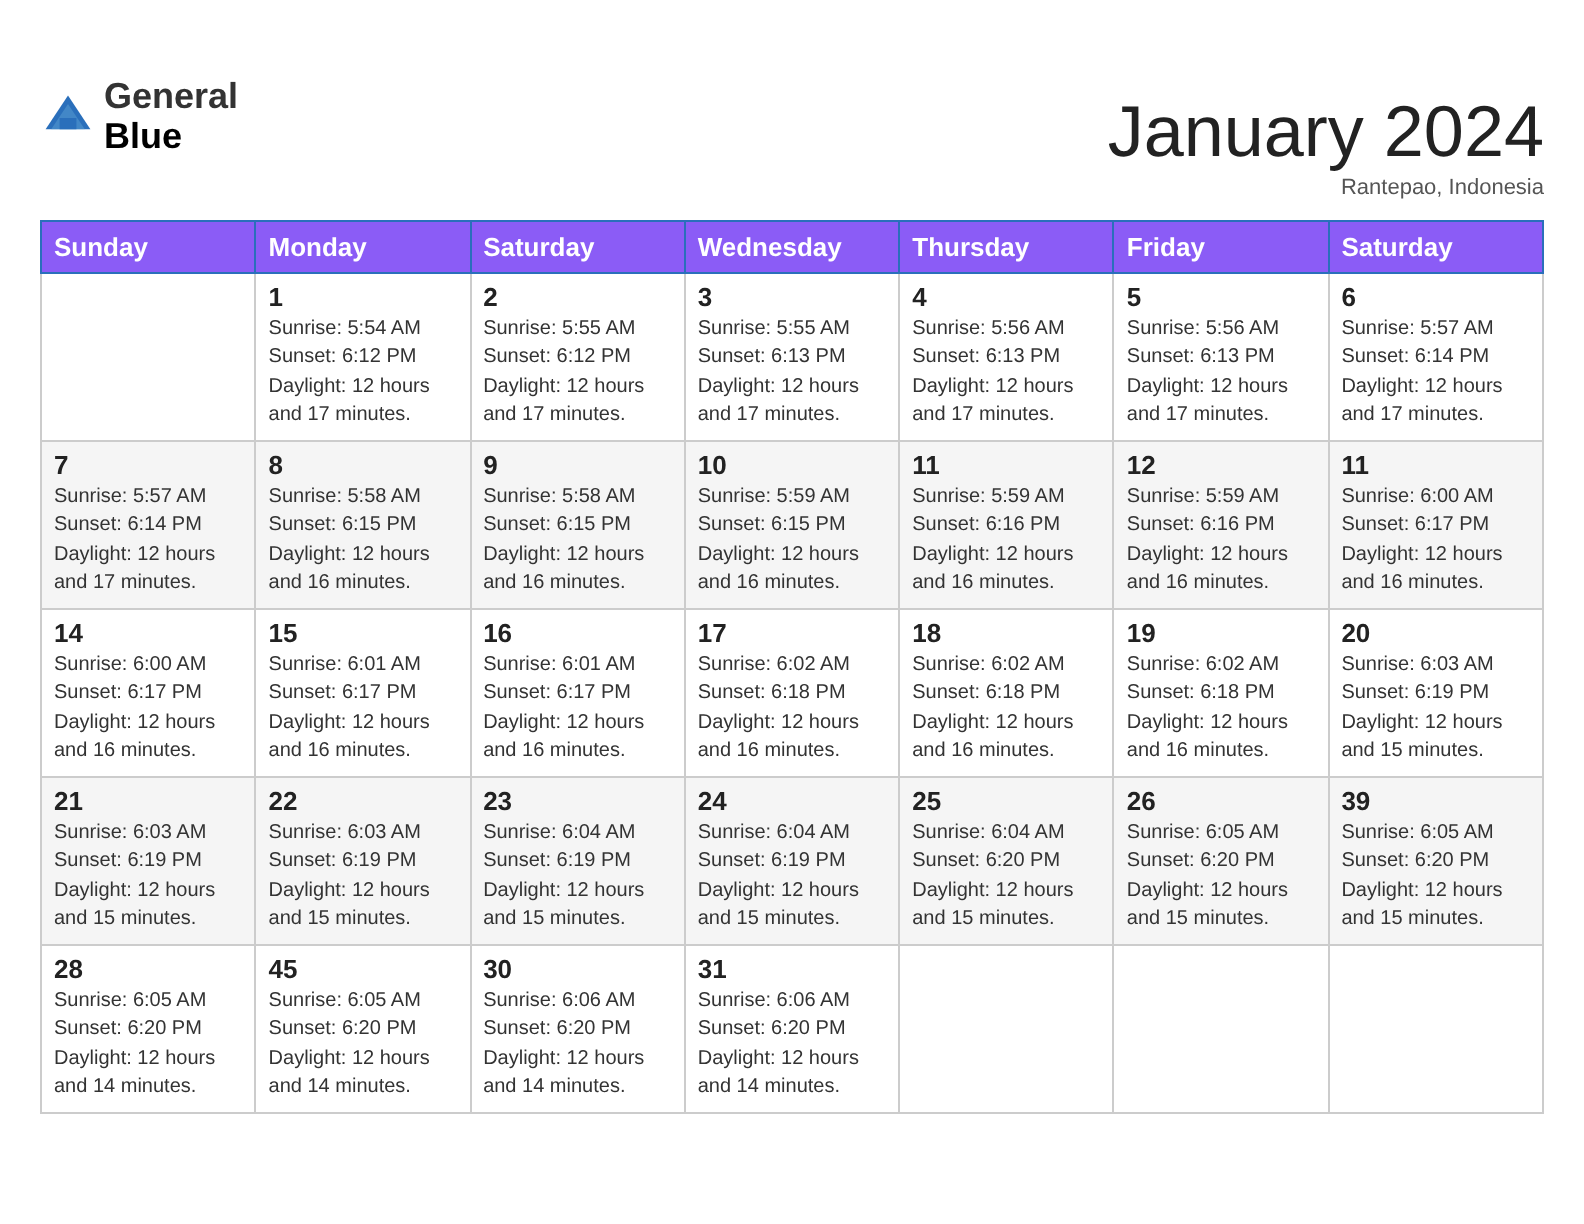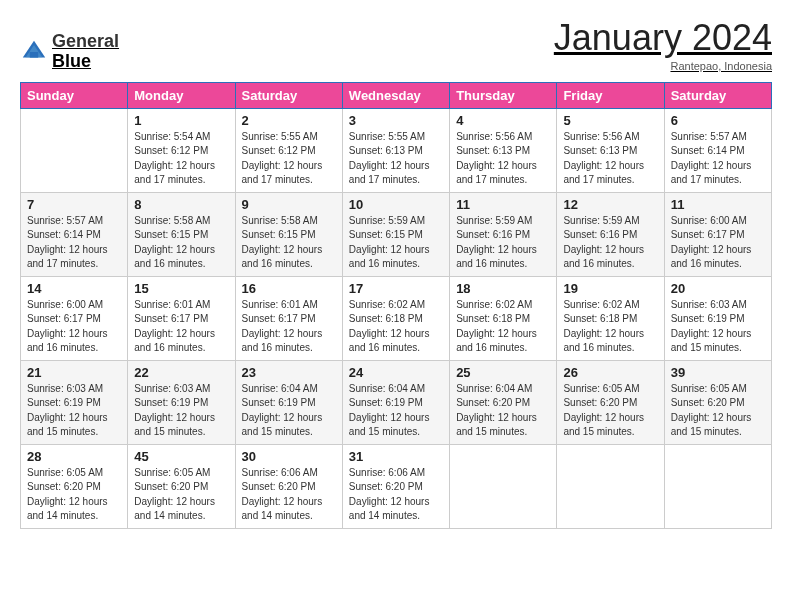--- a/index.html
+++ b/index.html
@@ -12,23 +12,22 @@
     }
     .page {
       width: 792px;
       min-height: 612px;
       background: #fff;
       padding: 18px 20px 10px 20px;
     }
     .header {
       display: flex;
       justify-content: space-between;
-      align-items: flex-end;
+      align-items: center;
       margin-bottom: 10px;
-      text-decoration: underline;
     }
     .logo {
       display: flex;
       align-items: center;
       gap: 4px;
     }
     .logo-text {
       display: flex;
       flex-direction: column;
       line-height: 1.1;
@@ -48,33 +47,34 @@
       height: 28px;
     }
     .title-block {
       text-align: right;
     }
     .cal-title {
       font-size: 36px;
       font-weight: normal;
       color: #222;
       line-height: 1.1;
+      margin-top: 28px;
     }
     .cal-subtitle {
       font-size: 11px;
       color: #555;
       margin-top: 2px;
     }
     table {
       width: 100%;
       border-collapse: collapse;
       table-layout: fixed;
     }
     thead tr th {
-      background: #ec4899;
+      background: #8b5cf6;
       color: #fff;
       font-size: 13px;
       font-weight: bold;
       padding: 5px 6px;
       text-align: left;
       border: 1px solid #2a6fbb;
     }
     tbody tr td {
       border: 1px solid #ccc;
       vertical-align: top;

